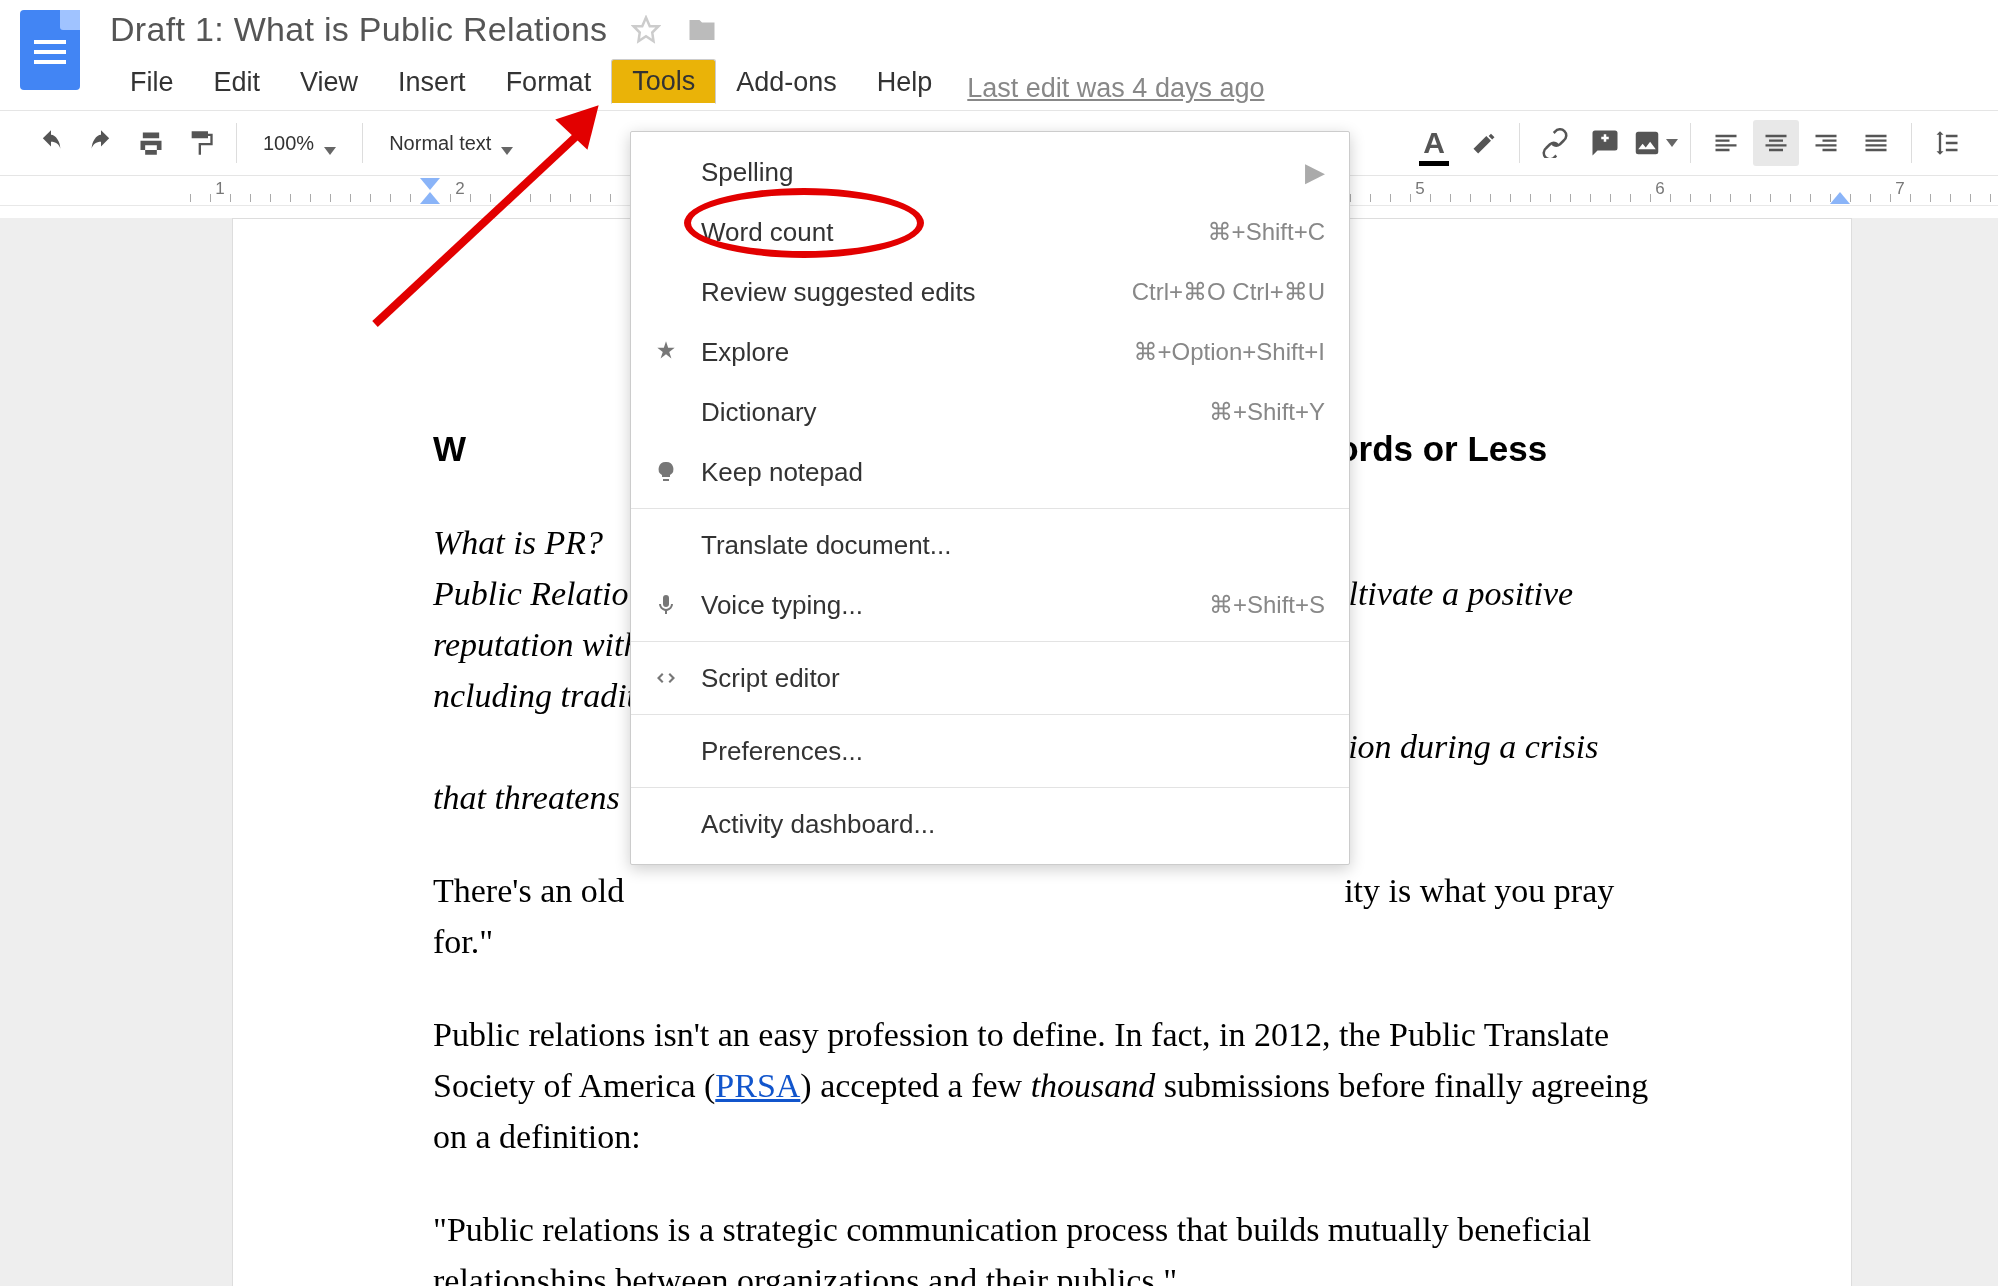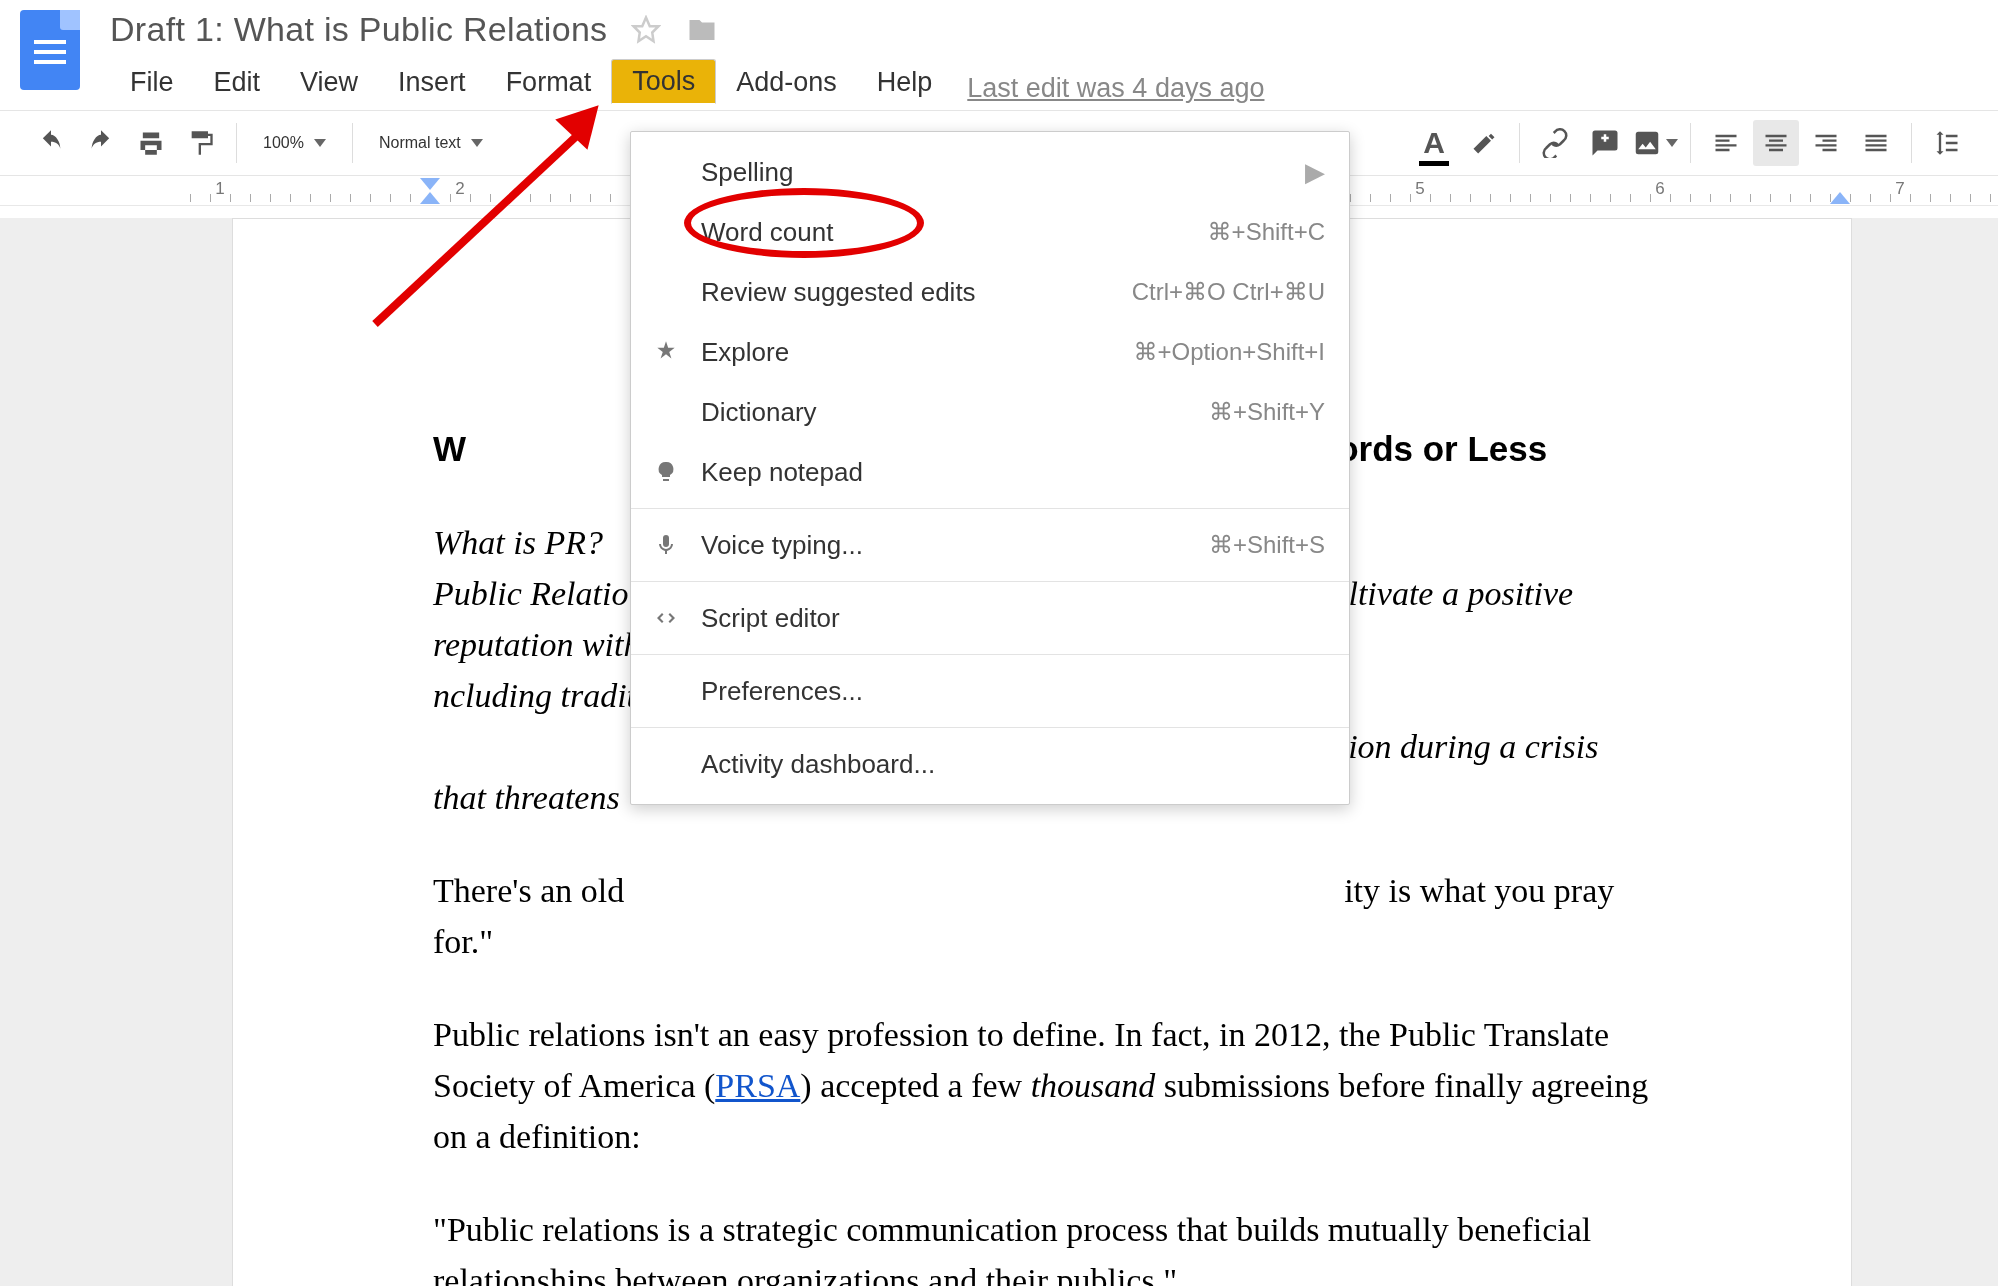--- a/index.html
+++ b/index.html
@@ -88,23 +88,23 @@
     background:#fff;
   }
   .tb-btn {
     width:46px; height:46px;
     display:flex; align-items:center; justify-content:center;
     border-radius:3px;
   }
   .tb-btn.active { background:#e8e8e8; }
   .sep { width:1px; height:40px; background:#ddd; margin:0 8px; }
   .zoom-box, .style-box {
-    display:flex; align-items:center; gap:10px;
+    display:flex; align-items:flex-end; gap:10px;
     padding: 0 14px;
-    font-size:16px; color:#333;
+    font-size:20px; color:#333;
   }
   .caret-down {
     width:0;height:0;border-left:6px solid transparent;border-right:6px solid transparent;border-top:8px solid #666;
   }
   .text-color-A {
     font-size:30px; font-weight:bold; position:relative; width:30px; text-align:center;
   }
   .text-color-A::after{
     content:""; position:absolute; left:0; right:0; bottom:-6px; height:5px; background:#000;
   }
@@ -423,20 +423,24 @@
   <div class="row">
     <span class="ic">
       <svg width="24" height="24" viewBox="0 0 24 24" fill="#777">
           <path d="M9 21h6v-2H9v2zm3-19a7 7 0 00-4 13v2h8v-2a7 7 0 00-4-13z"></path>
         </svg>
     </span>
     <span class="lbl">Keep notepad</span>
   </div>
   <hr>
   <div class="row">
+    <span class="ic"></span>
+    <span class="lbl">Translate document...</span>
+  </div>
+  <div class="row">
     <span class="ic">
       <svg width="24" height="24" viewBox="0 0 24 24" fill="#777">
           <path d="M12 14a3 3 0 003-3V5a3 3 0 10-6 0v6a3 3 0 003 3zm5-3a5 5 0 01-10 0H5a7 7 0 006 6.9V21h2v-3.1A7 7 0 0019 11h-2z"></path>
         </svg>
     </span>
     <span class="lbl">Voice typing...</span>
     <span class="sc">⌘+Shift+S</span>
   </div>
   <hr>
   <div class="row">

